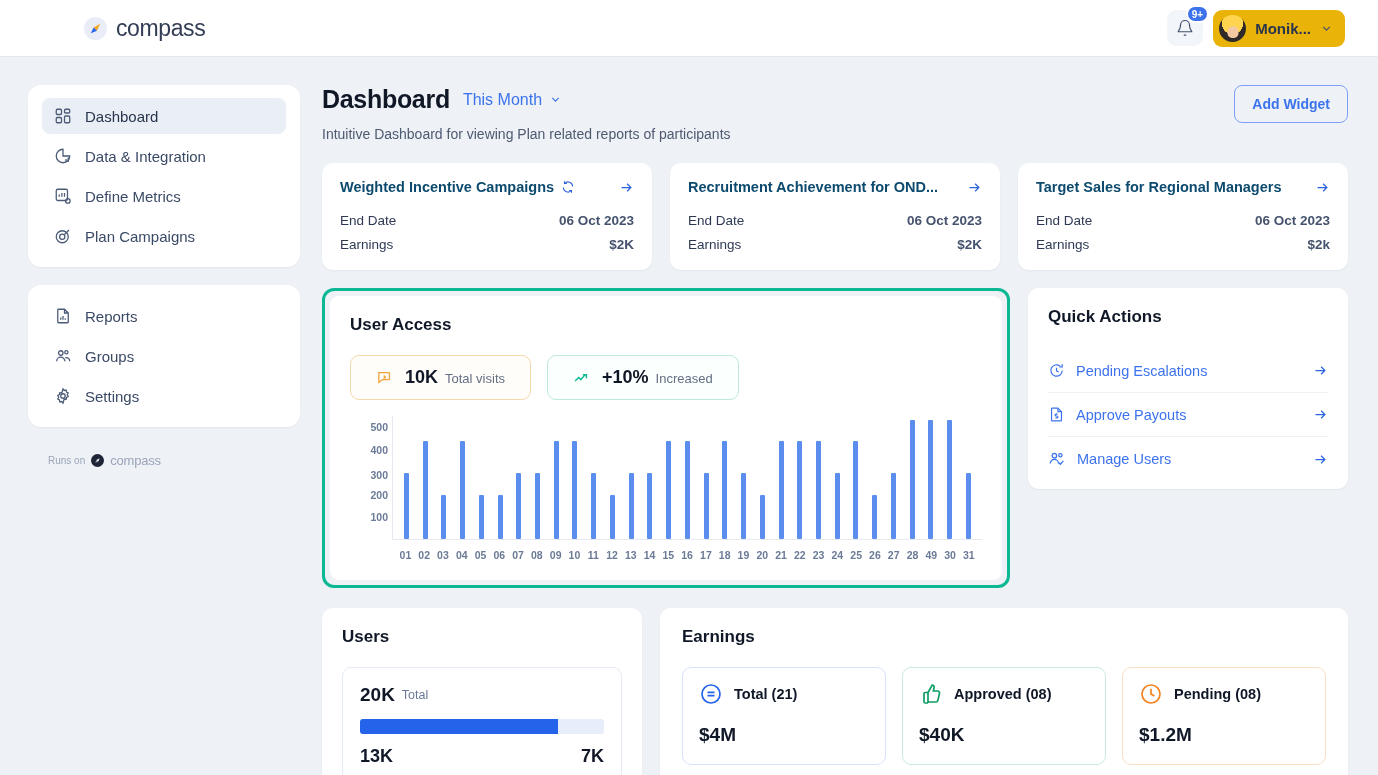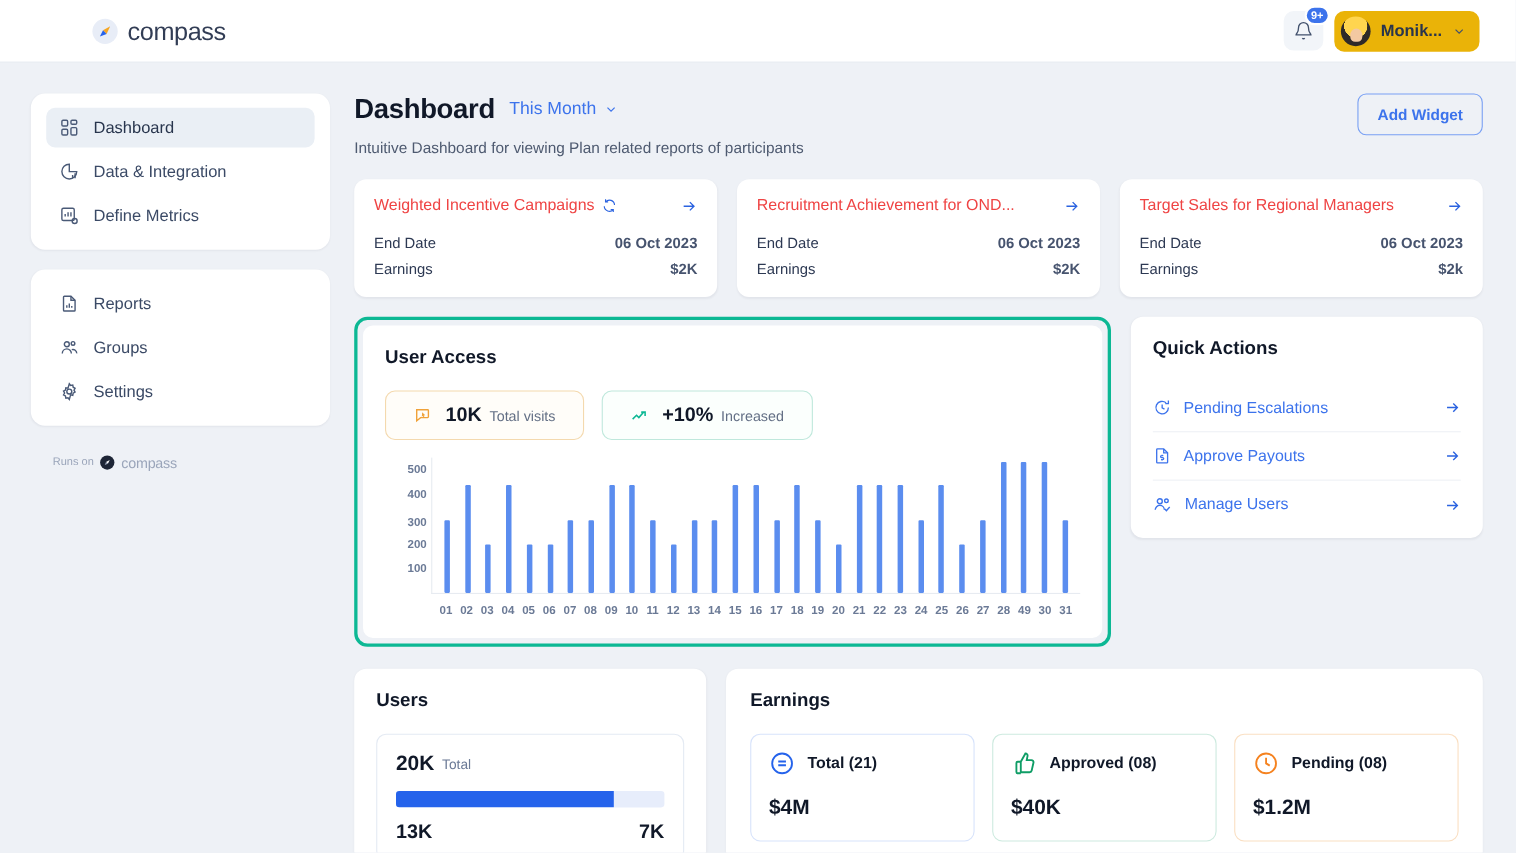--- a/index.html
+++ b/index.html
@@ -106,21 +106,21 @@
 
   
   .camp-row { display: flex; gap: 18px; margin-top: 21px; }
   .camp-card {
     flex: 1; background: #fff; border-radius: 11px;
     padding: 16px 18px 18px; box-shadow: 0 1px 2px rgba(16,24,40,.05);
   }
   .camp-head { display: flex; align-items: center; justify-content: space-between; gap: 8px; }
   .camp-title-wrap { display: flex; align-items: center; gap: 7px; min-width: 0; }
   .camp-title {
-    font-size: 14.5px; font-weight: 400; color: #ef4444;
+    font-size: 14.5px; font-weight: 700; color: #0c4a6e;
     white-space: nowrap; overflow: hidden; text-overflow: ellipsis;
   }
   .arrow-link { color: #2b63e0; flex: none; cursor: pointer; display: block; }
   .camp-line {
     display: flex; justify-content: space-between; align-items: baseline;
     font-size: 13.5px; margin-top: 18px;
   }
   .camp-line .k { color: #2d3953; }
   .camp-line .v { color: #46536e; font-weight: 700; }
 
@@ -259,20 +259,28 @@
           </svg>
           <span>Data &amp; Integration</span>
         </div>
         <div class="nav-item">
           <svg class="nav-icon" viewBox="0 0 24 24" fill="none" stroke="currentColor" stroke-width="1.7">
             <rect x="3" y="3" width="15" height="15" rx="2"></rect>
               <path d="M7 13v-3M10.5 13V8M14 13v-5"></path>
             <circle cx="18.5" cy="18.5" r="3"></circle>
           </svg>
           <span>Define Metrics</span>
+        </div>
+        <div class="nav-item">
+          <svg class="nav-icon" viewBox="0 0 24 24" fill="none" stroke="currentColor" stroke-width="1.7">
+            <circle cx="11" cy="13" r="8"></circle>
+              <circle cx="11" cy="13" r="3.5"></circle>
+              <path d="M14 10l6-6"></path>
+          </svg>
+          <span>Plan Campaigns</span>
         </div>
       </div>
 
       <div class="side-card">
         <div class="nav-item">
           <svg class="nav-icon" viewBox="0 0 24 24" fill="none" stroke="currentColor" stroke-width="1.7">
             <path d="M14 3H6a1 1 0 0 0-1 1v16a1 1 0 0 0 1 1h12a1 1 0 0 0 1-1V8z"></path>
               <path d="M14 3v5h5"></path>
             <path d="M9 17v-3M12 17v-5M15 17v-2"></path>
           </svg>

